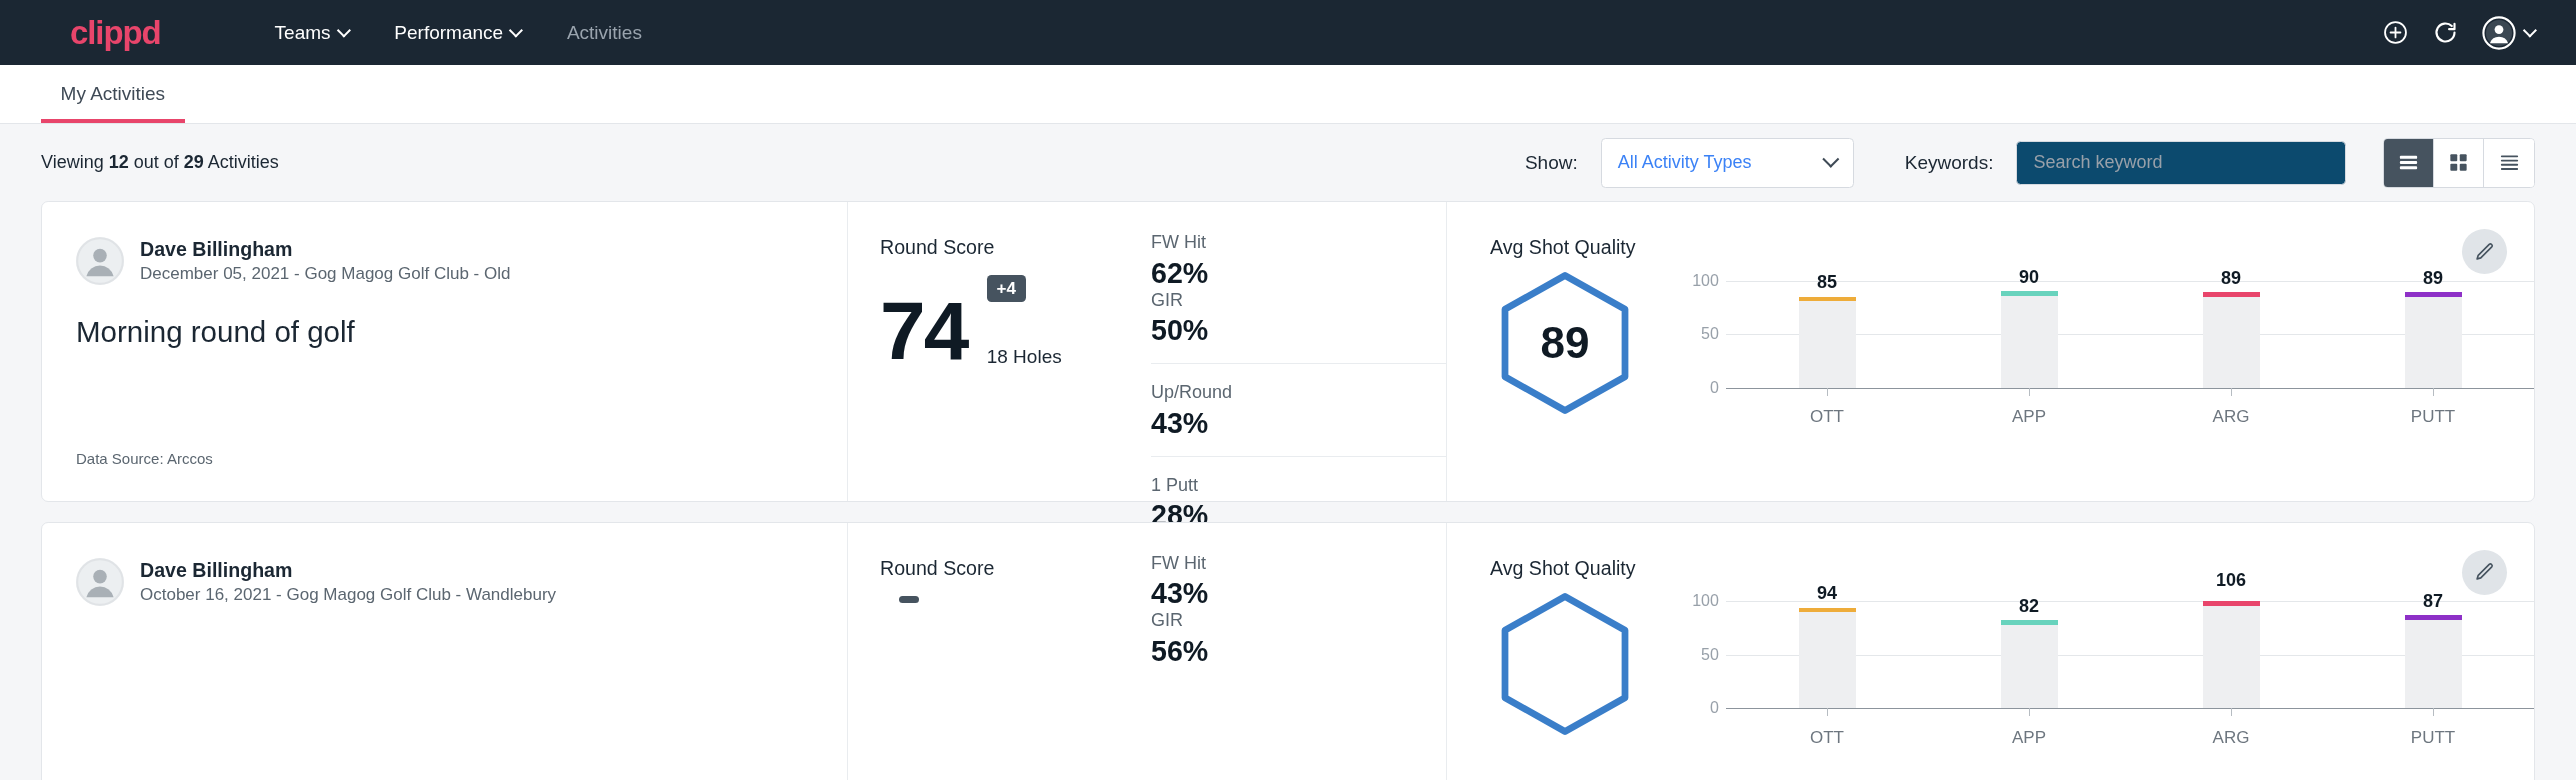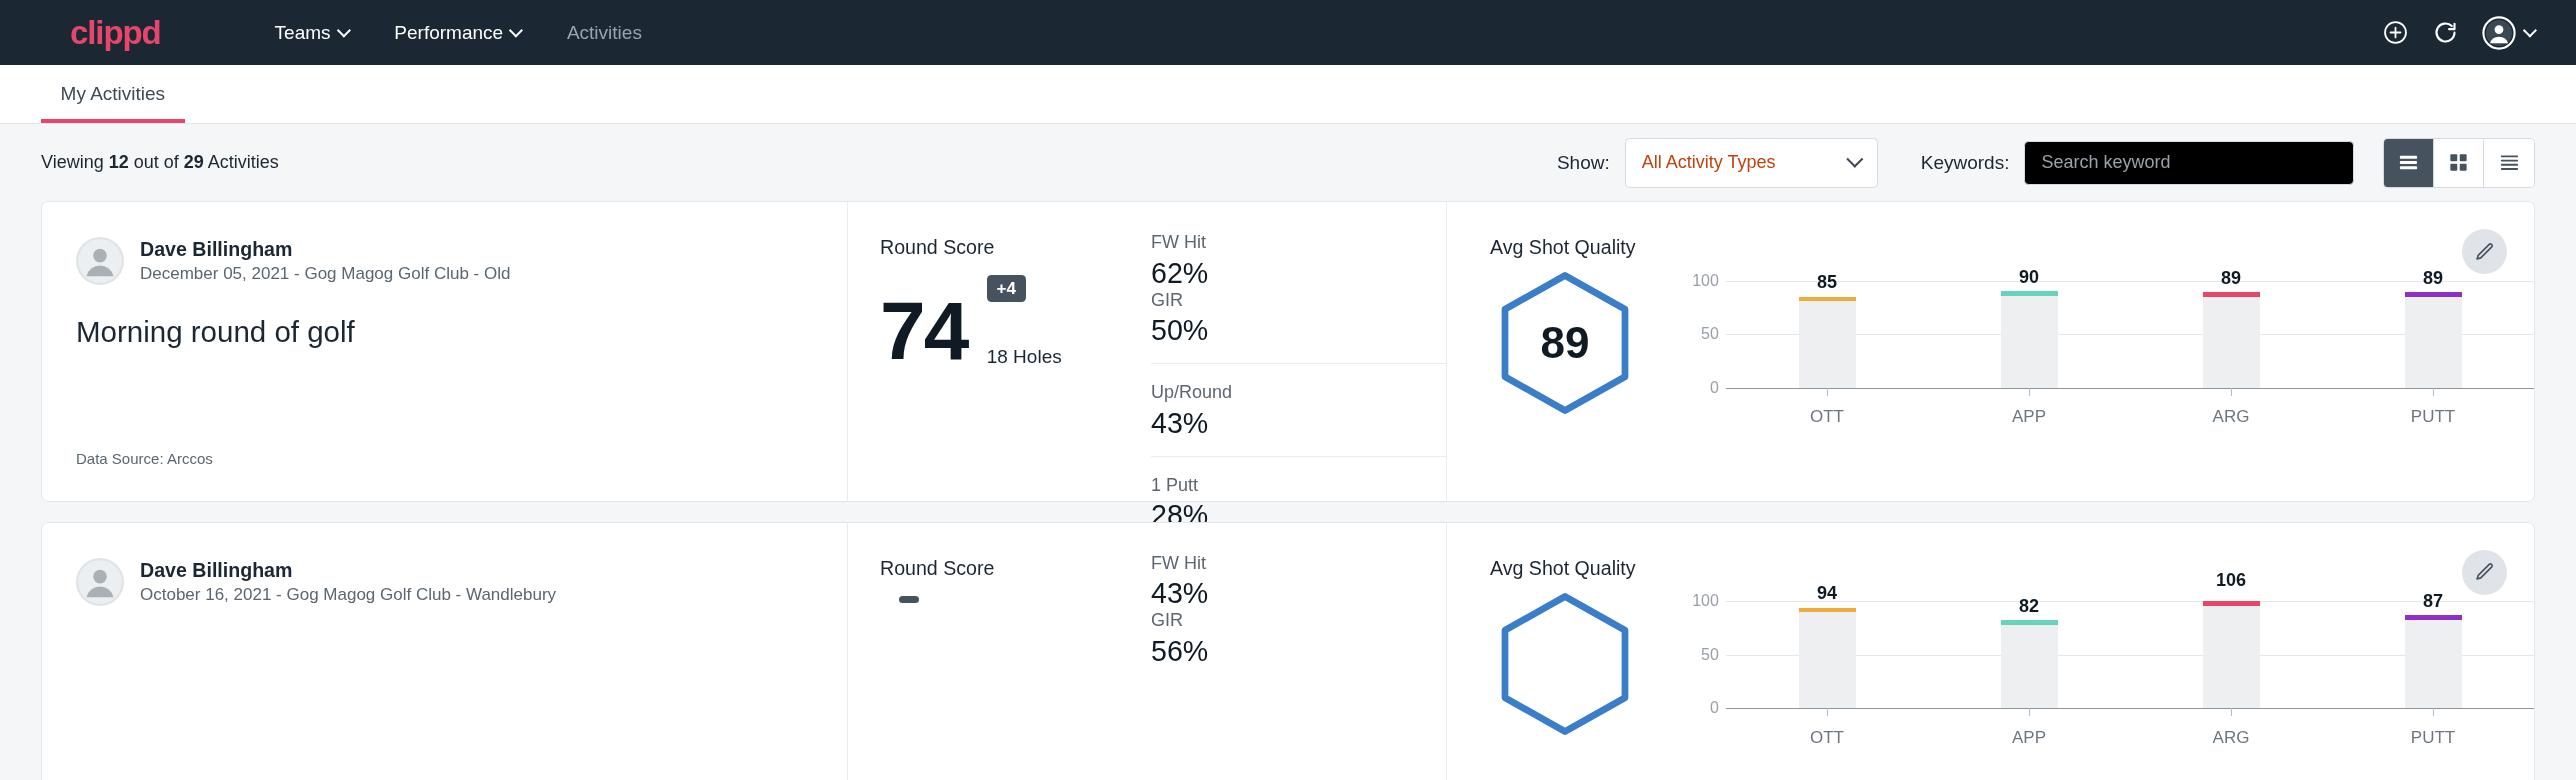--- a/index.html
+++ b/index.html
@@ -87,50 +87,50 @@
   .viewing {
     font-size: 18px;
     color: #1b2733;
     white-space: nowrap;
   }
   .viewing b { font-weight: 700; }
   .filter-mid {
     margin-left: auto;
     display: flex;
     align-items: center;
-    gap: 0;
+    gap: 8px;
   }
   .field-label {
     font-size: 19px;
     color: #1b2733;
     margin-right: 15px;
     white-space: nowrap;
   }
   .select-box {
     width: 253px; height: 50px;
     background: #ffffff;
     border: 0.9px solid #d6dae0;
     border-radius: 4.5px;
     display: flex; align-items: center;
     padding: 0 16px;
     font-size: 18px;
-    color: #c2410c;
+    color: #3b82f6;
     cursor: pointer;
     margin-right: 43px;
   }
   .select-box .sel-val { flex: 1; }
   .sel-chev {
     width: 11.6px; height: 11.6px;
     border-right: 2.7px solid #3f4a56;
     border-bottom: 2.7px solid #3f4a56;
     transform: rotate(45deg) translate(-2.7px,-2.7px);
   }
   .search-box {
     width: 330px; height: 44px;
-    background: #000000;
+    background: #0c4a6e;
     border: 0.9px solid #d6dae0;
     border-radius: 4.5px;
     display: flex; align-items: center;
     padding: 0 16px;
     font-size: 18px;
     color: #98a0a9;
     cursor: text;
     margin-right: 28.6px;
   }
   .viewtoggle {
@@ -229,21 +229,21 @@
     display: grid;
     grid-template-columns: 1fr;
     grid-template-rows: auto auto;
     column-gap: 16px;
     align-content: start;
     padding-top: 30px;
   }
   .stat { padding-right: 21.4px; }
   .stat.topbordered { border-top: 0.9px solid #e9ecef; padding-top: 18px; margin-top: 16px; }
   .stat-label { font-size: 18px; color: #5b6670; }
-  .stat-value { font-size: 28.6px; font-weight: 400; color: #0f1a24; margin-top: 3.6px; }
+  .stat-value { font-size: 28.6px; font-weight: 700; color: #0f1a24; margin-top: 3.6px; }
 
   .col-quality {
     flex: 1;
     border-left: 0.9px solid #e9ecef;
     padding-left: 43px;
     display: flex; flex-direction: column;
   }
   .quality-body { display: flex; align-items: flex-start; gap: 45px; margin-top: 9px; }
   .hexwrap { position: relative; width: 150px; height: 150px; flex: none; }
   .hexnum {

